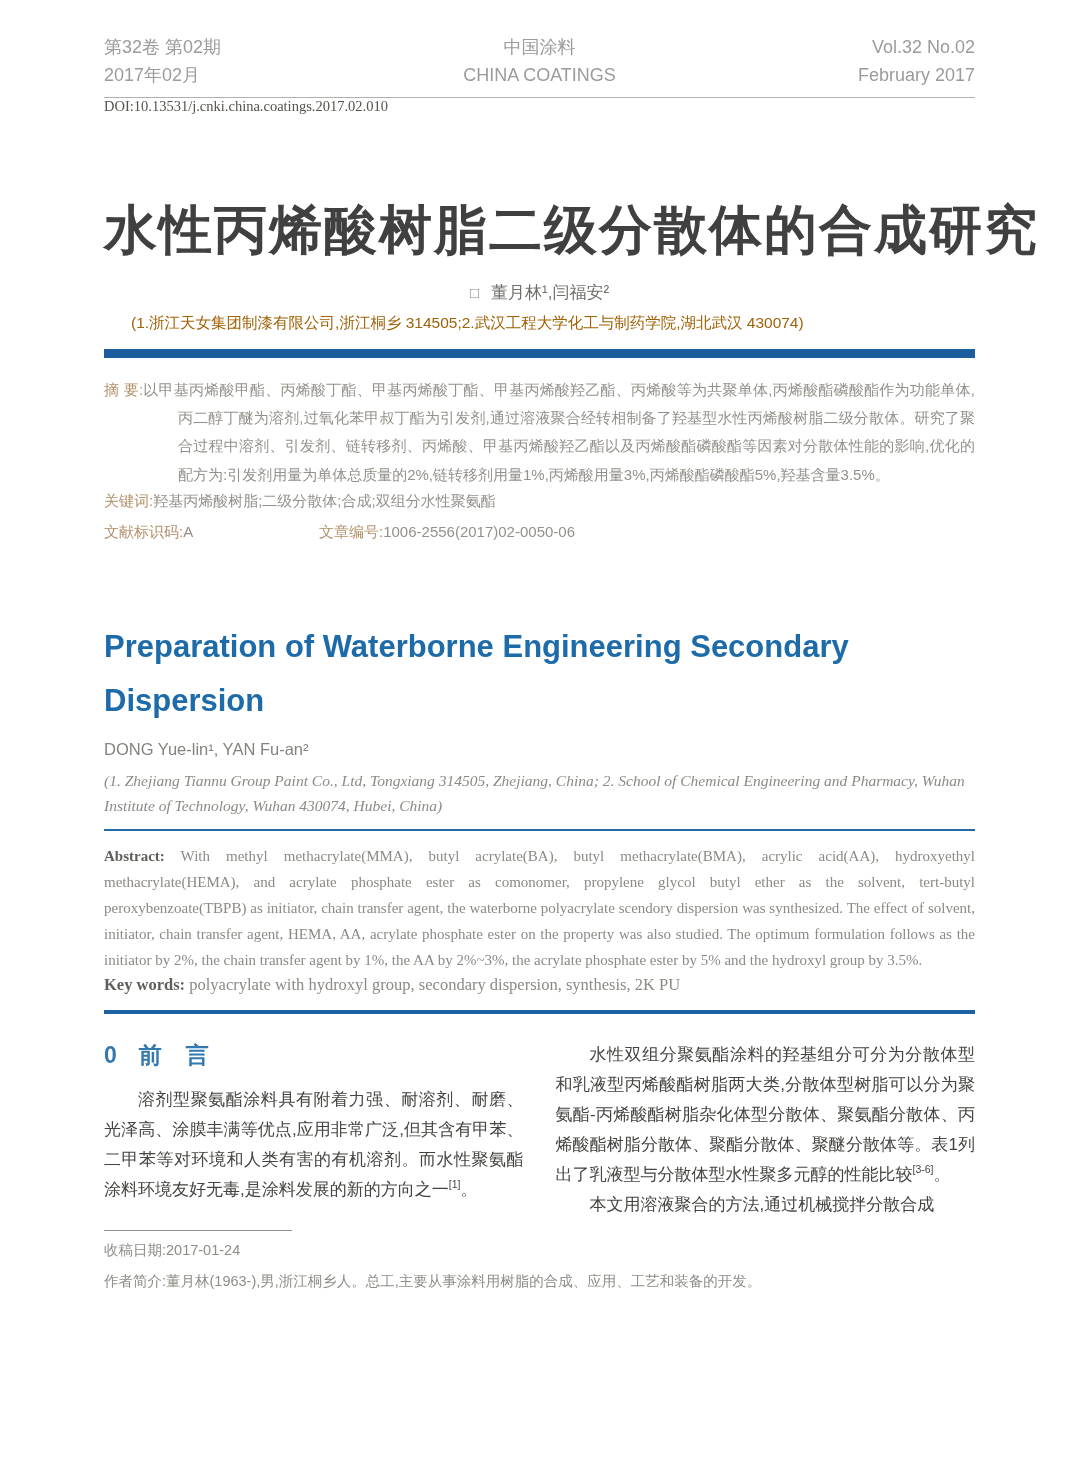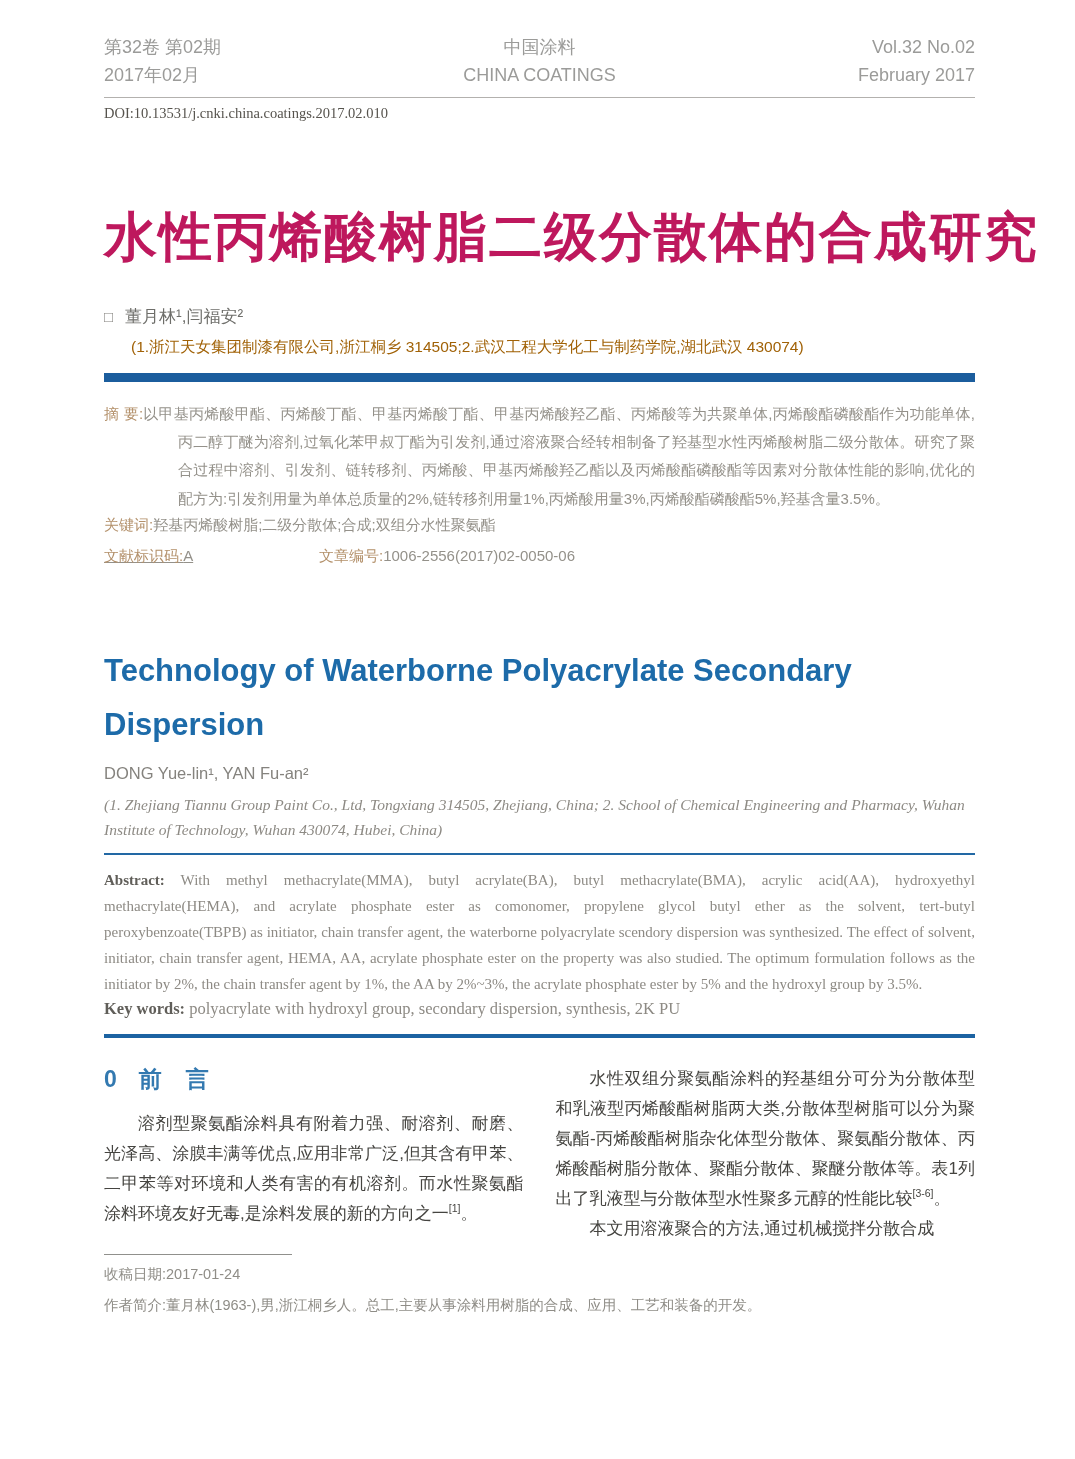--- a/index.html
+++ b/index.html
@@ -11,38 +11,38 @@
     position: relative;
   }
   .page { padding: 34px 100px 30px 104px; }
 
   
   .jheader { display: flex; justify-content: space-between; align-items: flex-start;
              font-size: 18px; color: #9b9b99; line-height: 1.55; }
   .jheader .center { text-align: center; }
   .jheader .right { text-align: right; }
   .header-rule { border: none; border-top: 1px solid #b3b1ae; margin-top: 7px; }
-  .doi { font-family: "Liberation Serif", serif; font-size: 14.5px; color: #56534d; margin-top: 7px; }
+  .doi { font-family: "Liberation Serif", serif; font-size: 14.5px; color: #56534d; }
 
   
-  .title-cn { margin-top: 86px; font-size: 53px; font-weight: bold; color: #be185d;
+  .title-cn { margin-top: 86px; font-size: 53px; font-weight: bold; color: #404040;
               letter-spacing: 2px; line-height: 1.1; white-space: nowrap; }
-  .authors-cn { margin-top: 39px; font-size: 17px; color: #6e6e6a; }
+  .authors-cn { margin-top: 22px; font-size: 17px; color: #6e6e6a; text-align: center; }
   .authors-cn .marker { margin-right: 12px; color: #84827e; font-size: 15px; }
   .affil-cn { margin-top: 9px; padding-left: 27px; font-size: 15.5px; color: #a16207; }
   .blue-bar { height: 9px; background: #1b5d9d; margin-top: 15px; }
 
   
   .abstract-cn { margin-top: 18px; font-size: 15px; color: #94918a; line-height: 1.88;
                  text-align: justify; padding-left: 74px; text-indent: -74px; }
   .fm-label { color: #b3906a; }
   .keywords-cn { margin-top: 3px; font-size: 15px; color: #94918a; }
   .classification { display: flex; margin-top: 12px; font-size: 15px; color: #94918a; }
   .classification .c1 { width: 340px; }
-  .classification .c2 { width: 215px; text-decoration: underline; }
+  .classification .c2 { width: 215px; }
   .classification sup { font-size: 10px; }
 
   
   .title-en { margin-top: 78px; font-size: 31px; font-weight: bold; color: #1d6ba9;
               line-height: 1.75; max-width: 780px; }
   .authors-en { margin-top: 12px; font-size: 16.5px; color: #85837e; }
   .affil-en { margin-top: 10px; font-family: "Liberation Serif", serif; font-style: italic;
               font-size: 15.5px; color: #8d8a84; line-height: 1.6; }
   .thin-blue-rule { height: 2px; background: #2268a4; margin-top: 10px; }
   .abstract-en { margin-top: 12px; font-family: "Liberation Serif", serif; font-size: 15px;
@@ -102,21 +102,21 @@
   </div>
   <div class="classification">
     <div class="c2">
       <span class="fm-label">文献标识码:</span><span>A</span>
     </div>
     <div class="c3">
       <span class="fm-label">文章编号:</span><span>1006-2556(2017)02-0050-06</span>
     </div>
   </div>
 
-  <h2 class="title-en">Technology of Waterborne Polyacrylate Secondary Dispersion</h2>
+  <h2 class="title-en">Preparation of Waterborne Engineering Secondary Dispersion</h2>
   <div class="authors-en">DONG Yue-lin¹, YAN Fu-an²</div>
   <div class="affil-en">(1. Zhejiang Tiannu Group Paint Co., Ltd, Tongxiang 314505, Zhejiang, China; 2. School of Chemical Engineering and Pharmacy, Wuhan Institute of Technology, Wuhan 430074, Hubei, China)</div>
   <div class="thin-blue-rule"></div>
 
   <div class="abstract-en">
     <span class="en-label">Abstract:</span><span> With methyl methacrylate(MMA), butyl acrylate(BA), butyl methacrylate(BMA), acrylic acid(AA), hydroxyethyl methacrylate(HEMA), and acrylate phosphate ester as comonomer, propylene glycol butyl ether as the solvent, tert-butyl peroxybenzoate(TBPB) as initiator, chain transfer agent, the waterborne polyacrylate scendory dispersion was synthesized. The effect of solvent, initiator, chain transfer agent, HEMA, AA, acrylate phosphate ester on the property was also studied. The optimum formulation follows as the initiator by 2%, the chain transfer agent by 1%, the AA by 2%~3%, the acrylate phosphate ester by 5% and the hydroxyl group by 3.5%.</span>
   </div>
   <div class="keywords-en">
     <span class="en-label">Key words:</span><span> polyacrylate with hydroxyl group, secondary dispersion, synthesis, 2K PU</span>
   </div>

